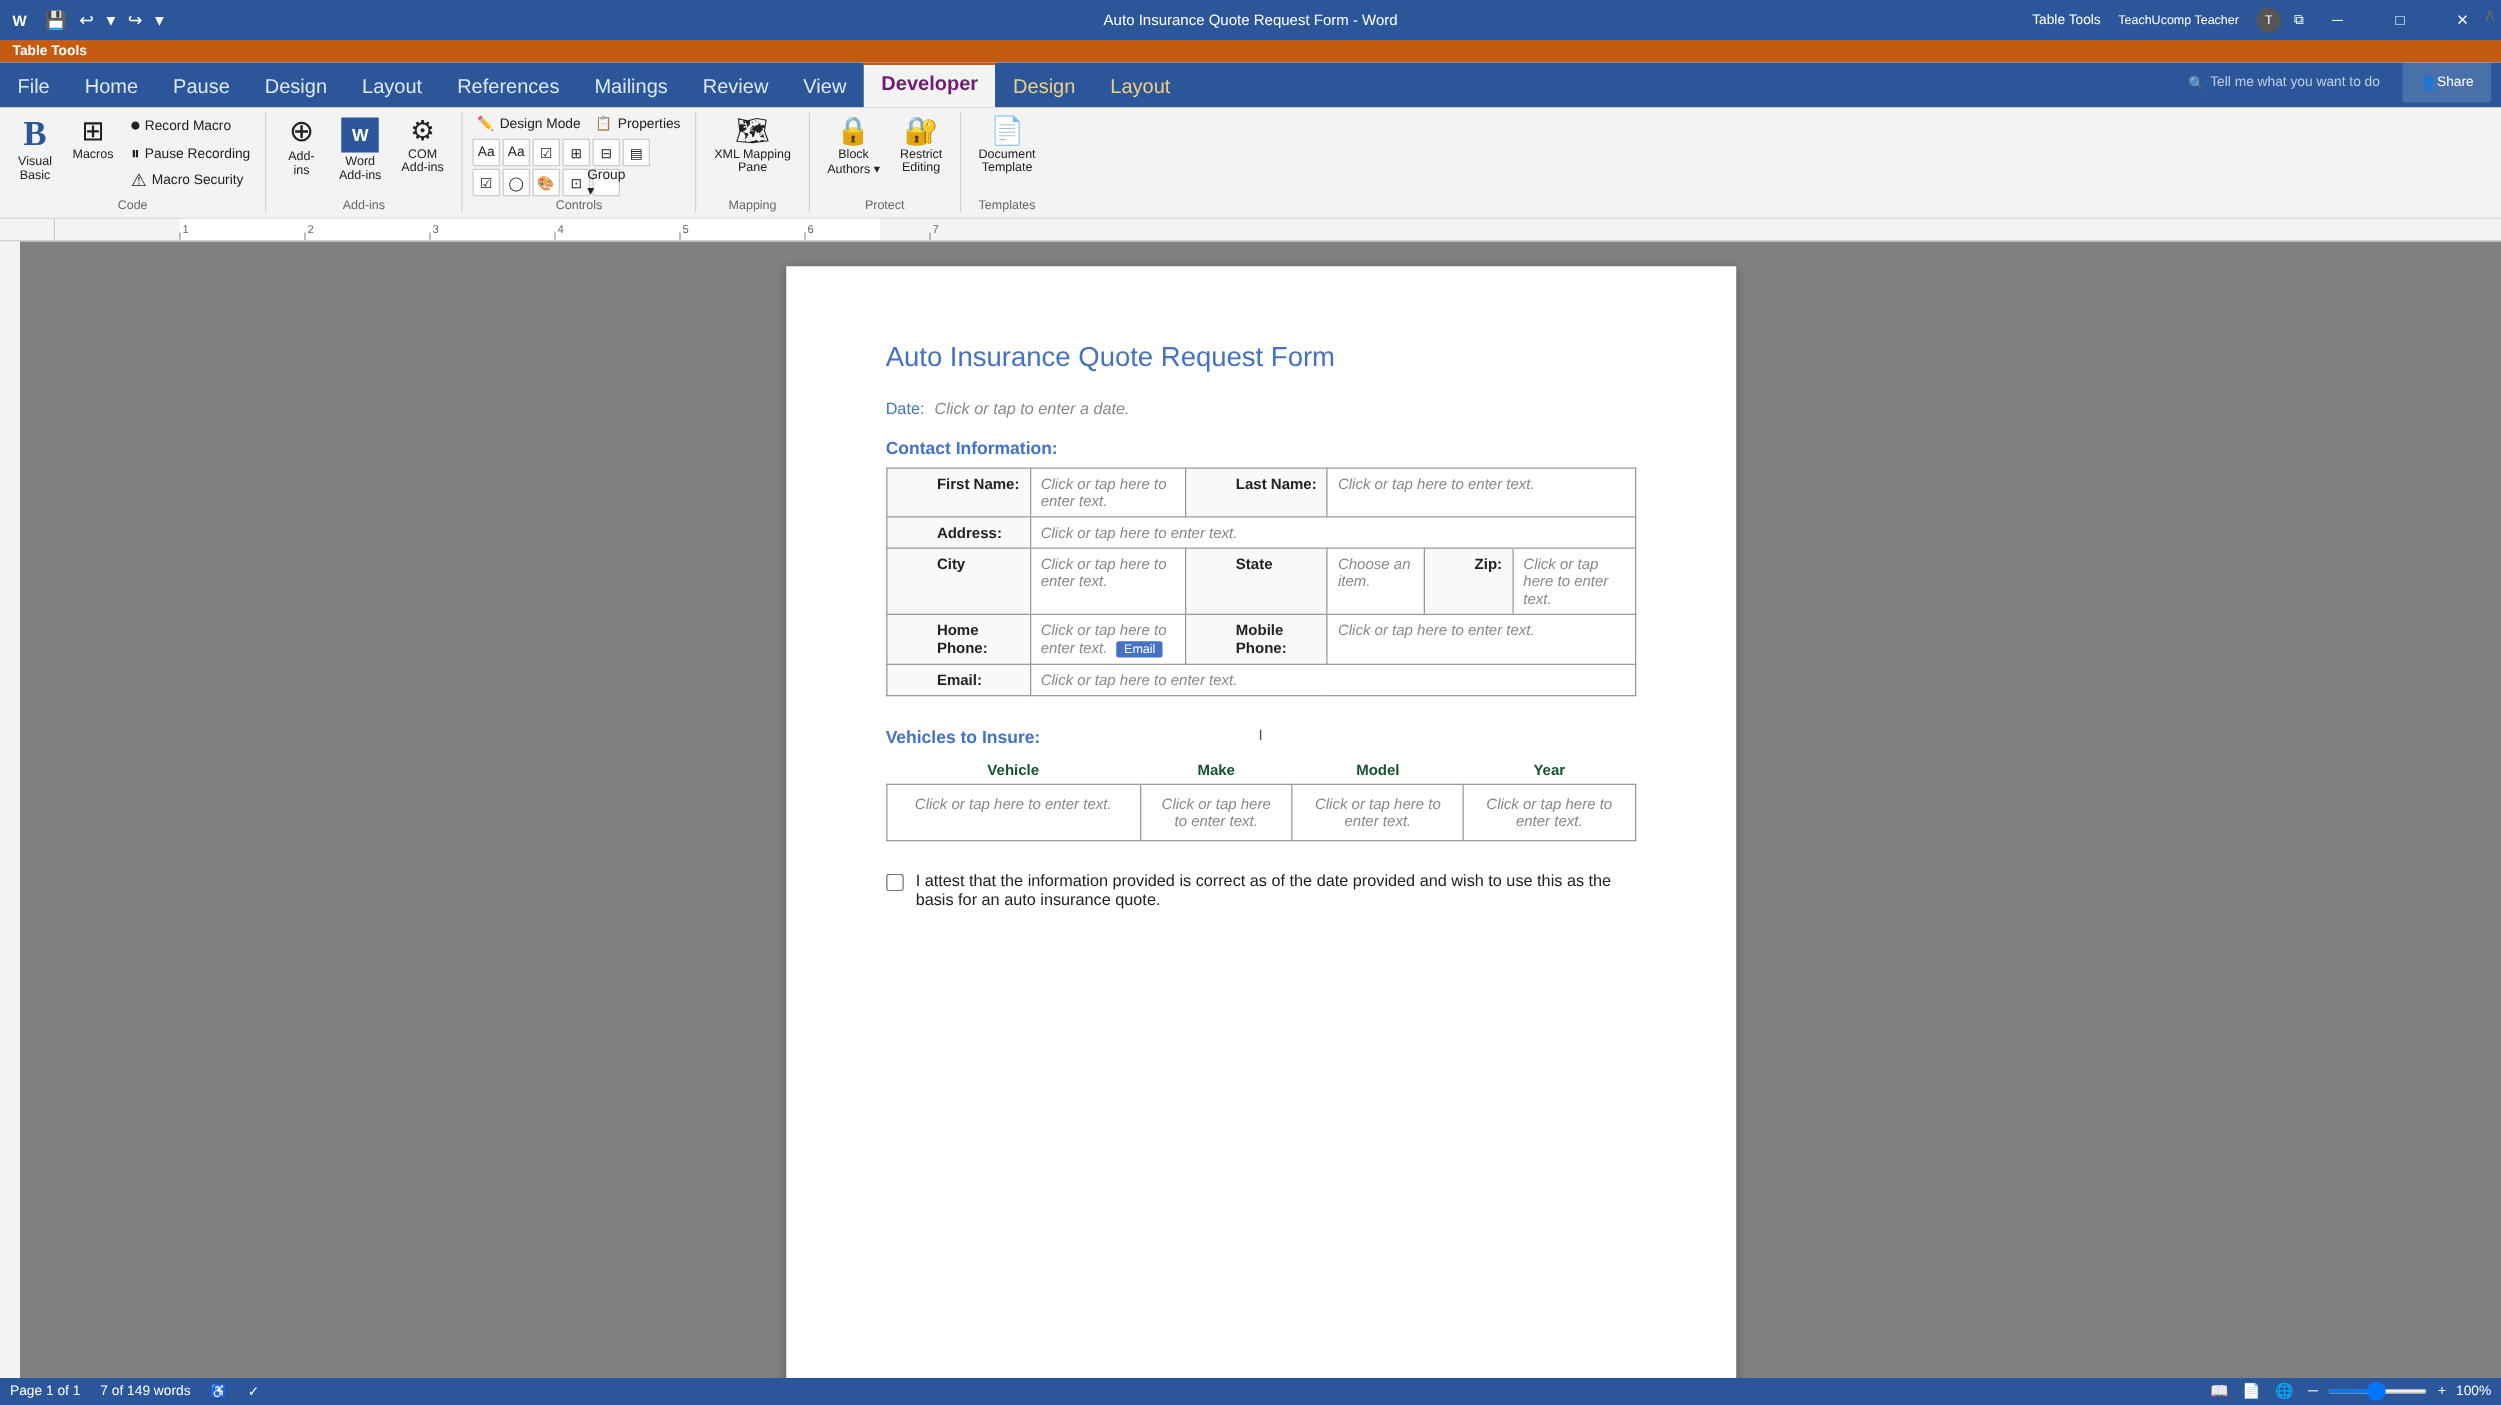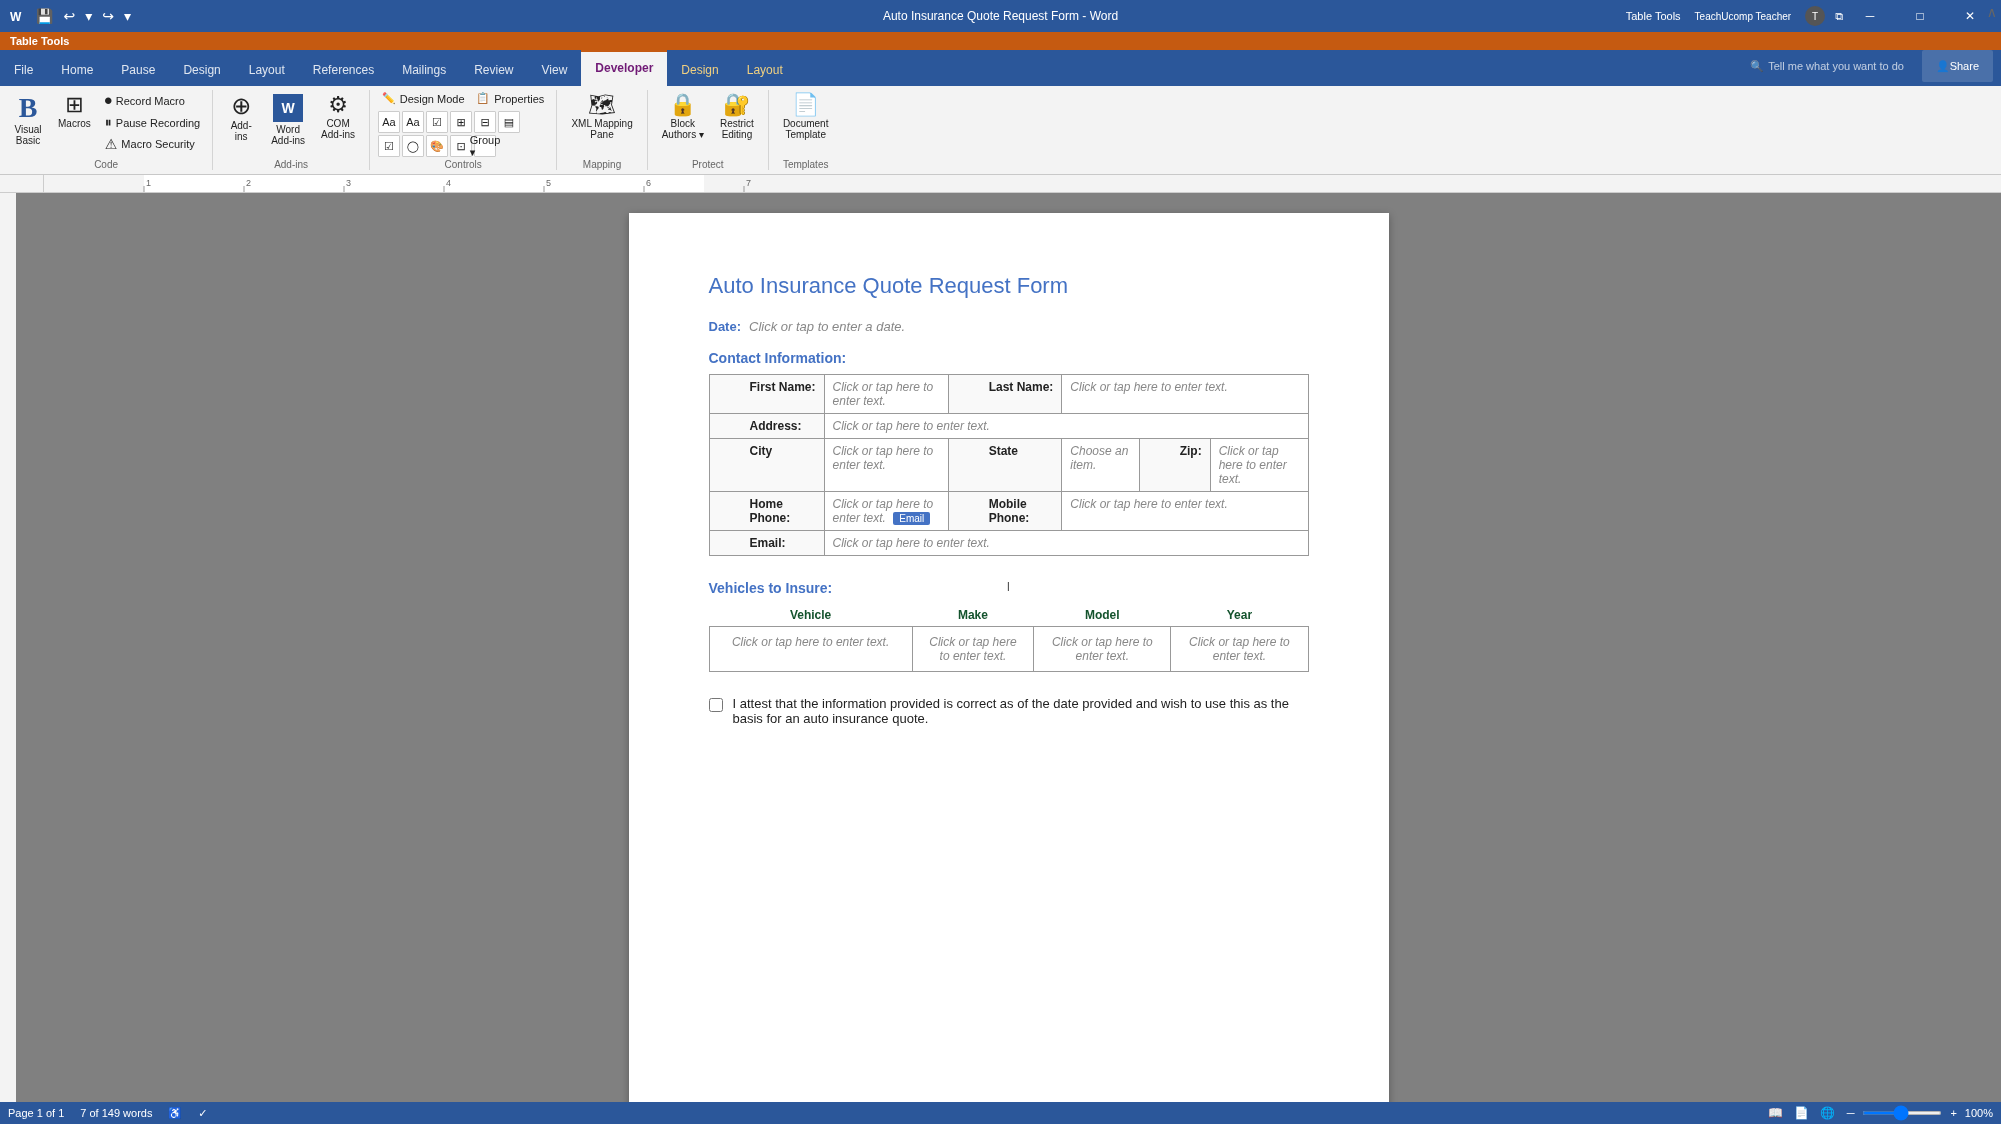--- a/index.html
+++ b/index.html
@@ -32,21 +32,21 @@
       border-bottom: 1px solid #c8c8c8;
     }
     .ribbon-tabs {
       display: flex;
       background: #2b579a;
       height: 36px;
       align-items: flex-end;
     }
     .ribbon-tab {
       padding: 6px 14px;
-      font-size: 12px;
+      font-size: 16px;
       color: rgba(255,255,255,0.85);
       cursor: pointer;
       height: 32px;
       display: flex;
       align-items: center;
       background: transparent;
       border: none;
     }
     .ribbon-tab.active {
       background: #f3f3f3;
@@ -198,21 +198,21 @@
       color: #4472c4;
       font-weight: normal;
       margin-bottom: 20px;
     }
     .doc-date-row {
       display: flex;
       align-items: center;
       margin-bottom: 16px;
       font-size: 13px;
     }
-    .doc-date-label { color: #4472c4; font-weight: bold; margin-right: 8px; }
+    .doc-date-label { color: #4472c4; font-weight: normal; margin-right: 8px; }
     .doc-date-placeholder { color: #888; font-style: italic; }
     .doc-section-title {
       color: #4472c4;
       font-size: 14px;
       font-weight: bold;
       margin-bottom: 8px;
     }
 
     
     .contact-table {

